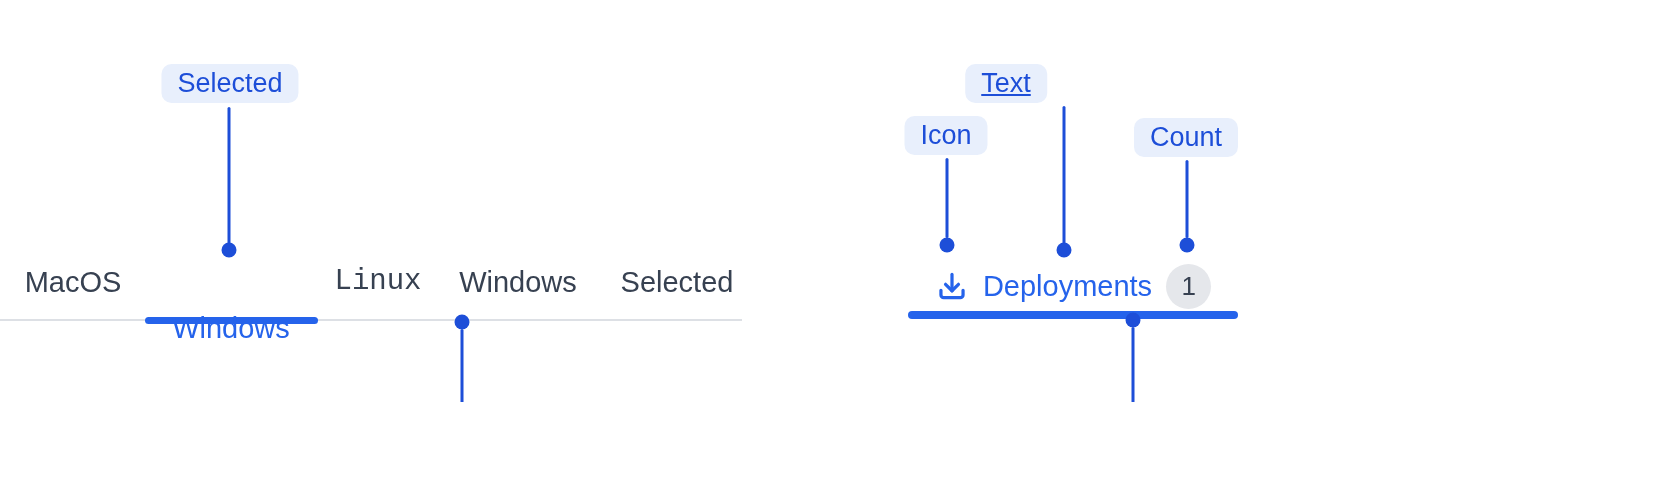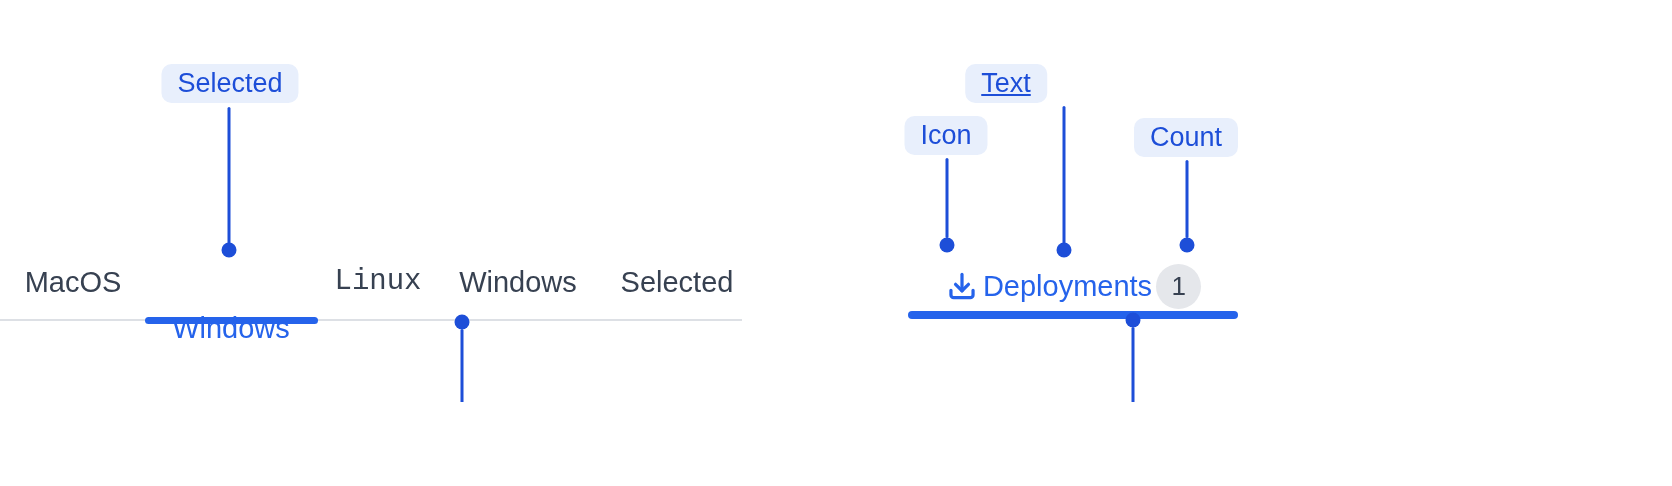--- a/index.html
+++ b/index.html
@@ -37,21 +37,21 @@
     background:#DDE0E5;
   }
   .active-underline {
     position:absolute; left:145px; top:317px; width:173px; height:7px;
     border-radius:4px; background:#2563EB;
   }
 
   
   .deploy-tab {
     position:absolute; left:908px; top:261px; width:330px; height:50px;
-    display:flex; align-items:center; justify-content:center; gap:4px;
+    display:flex; align-items:center; justify-content:center; gap:14px;
     color:#2563EB; font-size:29px; font-weight:500; cursor:pointer;
     white-space:nowrap;
   }
   .deploy-tab svg { display:block; }
   .count-badge {
     width:45px; height:45px; border-radius:50%;
     background:#E5E7EB; color:#374151;
     font-size:26px; font-weight:500;
     display:flex; align-items:center; justify-content:center;
   }

